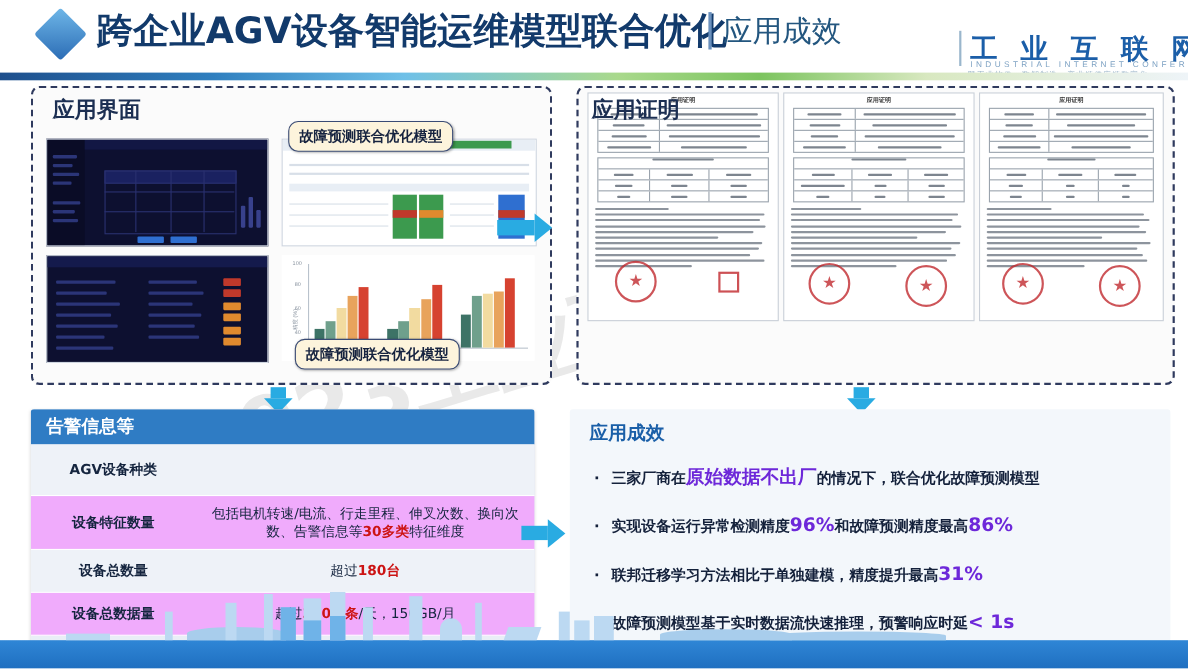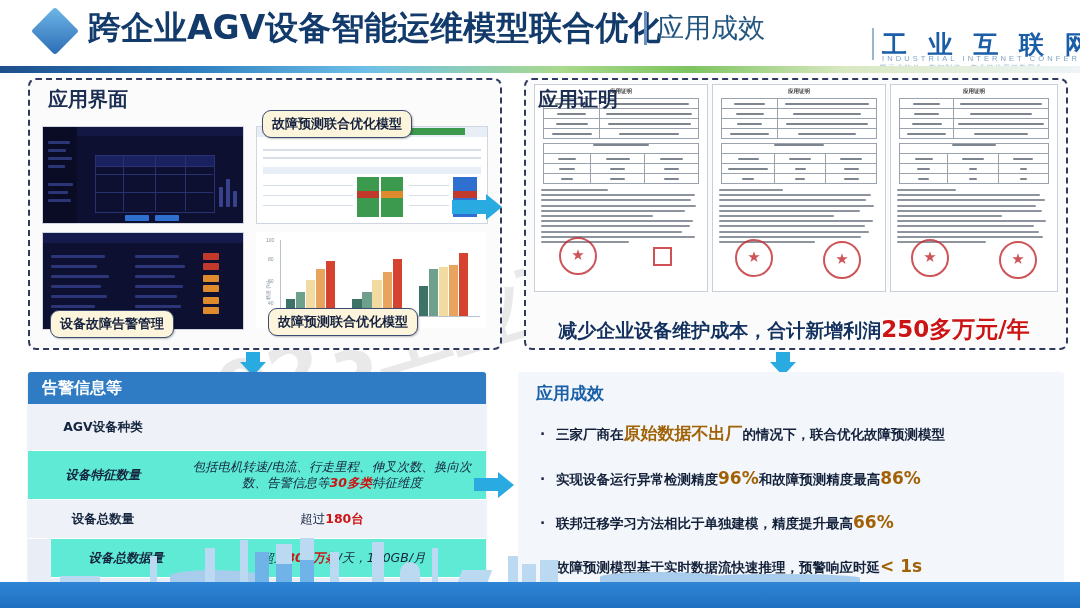--- a/index.html
+++ b/index.html
@@ -103,36 +103,36 @@
      text-shadow:0 0 2px #fff,0 0 4px #fff,1px 1px 0 #fff,-1px -1px 0 #fff;}
   .banner .red{color:#cc1414;}
 
   
   .tbl{position:absolute;left:28px;top:372px;width:458px;height:212px;background:#e9eef6;
      border-radius:3px;box-shadow:0 1px 3px rgba(0,0,0,.12);overflow:hidden;}
   .tbl-head{height:32px;background:#2f7cc4;color:#fff;font-size:16px;font-weight:bold;
      display:flex;align-items:center;padding-left:14px;font-family:"DejaVu Sans",sans-serif;}
   .tbl-row{display:flex;align-items:center;border-bottom:1.5px solid #ffffff;}
   .tr-a{background:#eef2f8;}
-  .tr-b{background:#5eead4;font-style:italic;}
+  .tr-b{background:#f0abfc;}
   .tbl-k{width:150px;text-align:center;font-size:12.5px;font-weight:bold;color:#15253f;
      font-family:"DejaVu Sans",sans-serif;line-height:1.25;}
   .tbl-v{flex:1;text-align:center;font-size:12.5px;color:#15253f;padding:0 6px;line-height:1.32;
      font-family:"DejaVu Sans",sans-serif;}
   .tbl-v .red{color:#cc1414;font-weight:bold;}
 
   
   .res{position:absolute;left:518px;top:372px;width:546px;height:212px;background:#f3f7fb;
      border-radius:3px;}
   .res-title{position:absolute;left:18px;top:10px;font-size:17px;font-weight:bold;color:#1a5fa8;
      font-family:"DejaVu Sans",sans-serif;}
   .bullet{position:absolute;left:22px;font-size:13.5px;font-weight:bold;color:#14213b;
      white-space:nowrap;font-family:"DejaVu Sans",sans-serif;}
   .bullet .dot{display:inline-block;width:16px;color:#14213b;}
-  .bullet .hi2{color:#a16207;font-size:17px;}
+  .bullet .hi2{color:#6d28d9;font-size:17px;}
 
   
   .sky{position:absolute;left:0;bottom:0;width:1080px;height:70px;overflow:hidden;pointer-events:none;}
   .sea{position:absolute;left:0;bottom:0;width:1080px;height:26px;
      background:linear-gradient(180deg,#2f86d6,#1f6fc0);}
   .bld{position:absolute;bottom:26px;background:#bcd9f2;}
   .bld2{position:absolute;bottom:26px;background:#6fb3e8;}
   .hill{position:absolute;bottom:26px;height:12px;background:#a8cdec;border-radius:50% 50% 0 0;}
 
   
@@ -226,21 +226,20 @@
     <div class="dk-ln" style="left:92px;top:52px;width:48px;"></div>
     <div class="dk-ln" style="left:92px;top:62px;width:42px;"></div>
     <div class="dk-ln" style="left:92px;top:72px;width:46px;"></div>
     <div class="dk-ln" style="left:160px;top:20px;width:16px;height:7px;background:#c0392b;"></div>
     <div class="dk-ln" style="left:160px;top:30px;width:16px;height:7px;background:#c0392b;"></div>
     <div class="dk-ln" style="left:160px;top:42px;width:16px;height:7px;background:#e08a2e;"></div>
     <div class="dk-ln" style="left:160px;top:52px;width:16px;height:7px;background:#e08a2e;"></div>
     <div class="dk-ln" style="left:160px;top:64px;width:16px;height:7px;background:#e08a2e;"></div>
     <div class="dk-ln" style="left:160px;top:74px;width:16px;height:7px;background:#e08a2e;"></div>
   </div>
-  <div class="chip" style="left:50px;top:310px;">设备故障告警管理</div>
 
   <div class="shot bc" style="left:256px;top:232px;width:230px;height:96px;border:none;">
     <div class="bc-ax" style="left:24px;top:8px;width:1px;height:76px;"></div>
     <div class="bc-ax" style="left:24px;top:84px;width:200px;height:1px;"></div>
     <div class="bc-lab" style="left:10px;top:5px;">100</div>
     <div class="bc-lab" style="left:12px;top:24px;">80</div>
     <div class="bc-lab" style="left:12px;top:46px;">60</div>
     <div class="bc-lab" style="left:12px;top:68px;">40</div>
     <div class="bc-ylab" style="left:9px;top:68px;">精度 (%)</div>
     <div id="bars" style="position:absolute;left:25px;top:8px;width:199px;height:76px;">
@@ -537,23 +536,20 @@
         <i style="width:97%"></i>
         <i style="width:89%"></i>
       <i style="width:92%"></i>
         <i style="width:95%"></i>
         <i style="width:58%"></i>
     </div>
     <div class="stamp" style="left:20px;top:154px;"></div>
     <div class="stamp" style="left:108px;top:156px;"></div>
   </div>
 
-  <div class="banner" style="left:524px;width:540px;top:314px;font-size:19px;">
-    <span>减少企业设备维护成本，合计新增利润</span><span class="red" style="font-size:23px;">250多万元/年</span>
-  </div>
 
   <div>
     <div class="ar-down-body" style="left:246px;top:352px;width:14px;height:10px;"></div>
     <div class="ar-down-head" style="left:240px;top:362px;"></div>
   </div>
 
   <div>
     <div class="ar-down-body" style="left:776px;top:352px;width:14px;height:10px;"></div>
     <div class="ar-down-head" style="left:770px;top:362px;"></div>
   </div>
@@ -565,38 +561,38 @@
           <div class="tbl-k">AGV设备种类</div>
         </div>
         <div class="tbl-row tr-b" style="height: 48px;">
           <div class="tbl-k">设备特征数量</div>
           <div class="tbl-v"><span>包括电机转速/电流、行走里程、伸叉次数、换向次数、告警信息等</span><span class="red">30多类</span><span>特征维度</span></div>
         </div>
         <div class="tbl-row tr-a" style="height: 38px;">
           <div class="tbl-k">设备总数量</div>
           <div class="tbl-v"><span>超过</span><span class="red">180台</span><span></span></div>
         </div>
-        <div class="tbl-row tr-b" style="height: 38px; margin-left: 23px;">
+        <div class="tbl-row tr-b" style="height: 38px;">
           <div class="tbl-k">设备总数据量</div>
           <div class="tbl-v"><span>超过</span><span class="red">300万条</span><span>/天，150GB/月</span></div>
         </div>
       </div>
   </div>
 
   <div>
     <div class="ar-body" style="left:474px;top:478px;width:24px;height:13px;"></div>
     <div class="ar-head" style="left:498px;top:472px;"></div>
   </div>
 
   <div class="res">
     <div class="res-title">应用成效</div>
     <div id="result-bullets">
         <div class="bullet" style="top: 50px;"><span class="dot">·</span><span>三家厂商在</span><span class="hi2">原始数据不出厂</span><span>的情况下，联合优化故障预测模型</span></div>
         <div class="bullet" style="top: 96px;"><span class="dot">·</span><span>实现设备运行异常检测精度</span><span class="hi2">96%</span><span>和故障预测精度最高</span><span class="hi2">86%</span></div>
-        <div class="bullet" style="top: 140px;"><span class="dot">·</span><span>联邦迁移学习方法相比于单独建模，精度提升最高</span><span class="hi2">66%</span></div>
+        <div class="bullet" style="top: 140px;"><span class="dot">·</span><span>联邦迁移学习方法相比于单独建模，精度提升最高</span><span class="hi2">31%</span></div>
         <div class="bullet" style="top: 184px;"><span class="dot">·</span><span>故障预测模型基于实时数据流快速推理，预警响应时延</span><span class="hi2">&lt; 1s</span></div>
       </div>
   </div>
 
   <div class="sky">
     <div class="sea"></div>
     <div class="hill" style="left:170px;width:90px;"></div>
     <div class="bld" style="left:150px;width:7px;height:26px;"></div>
     <div class="bld" style="left:205px;width:10px;height:34px;"></div>
     <div class="bld" style="left:240px;width:8px;height:42px;"></div>

